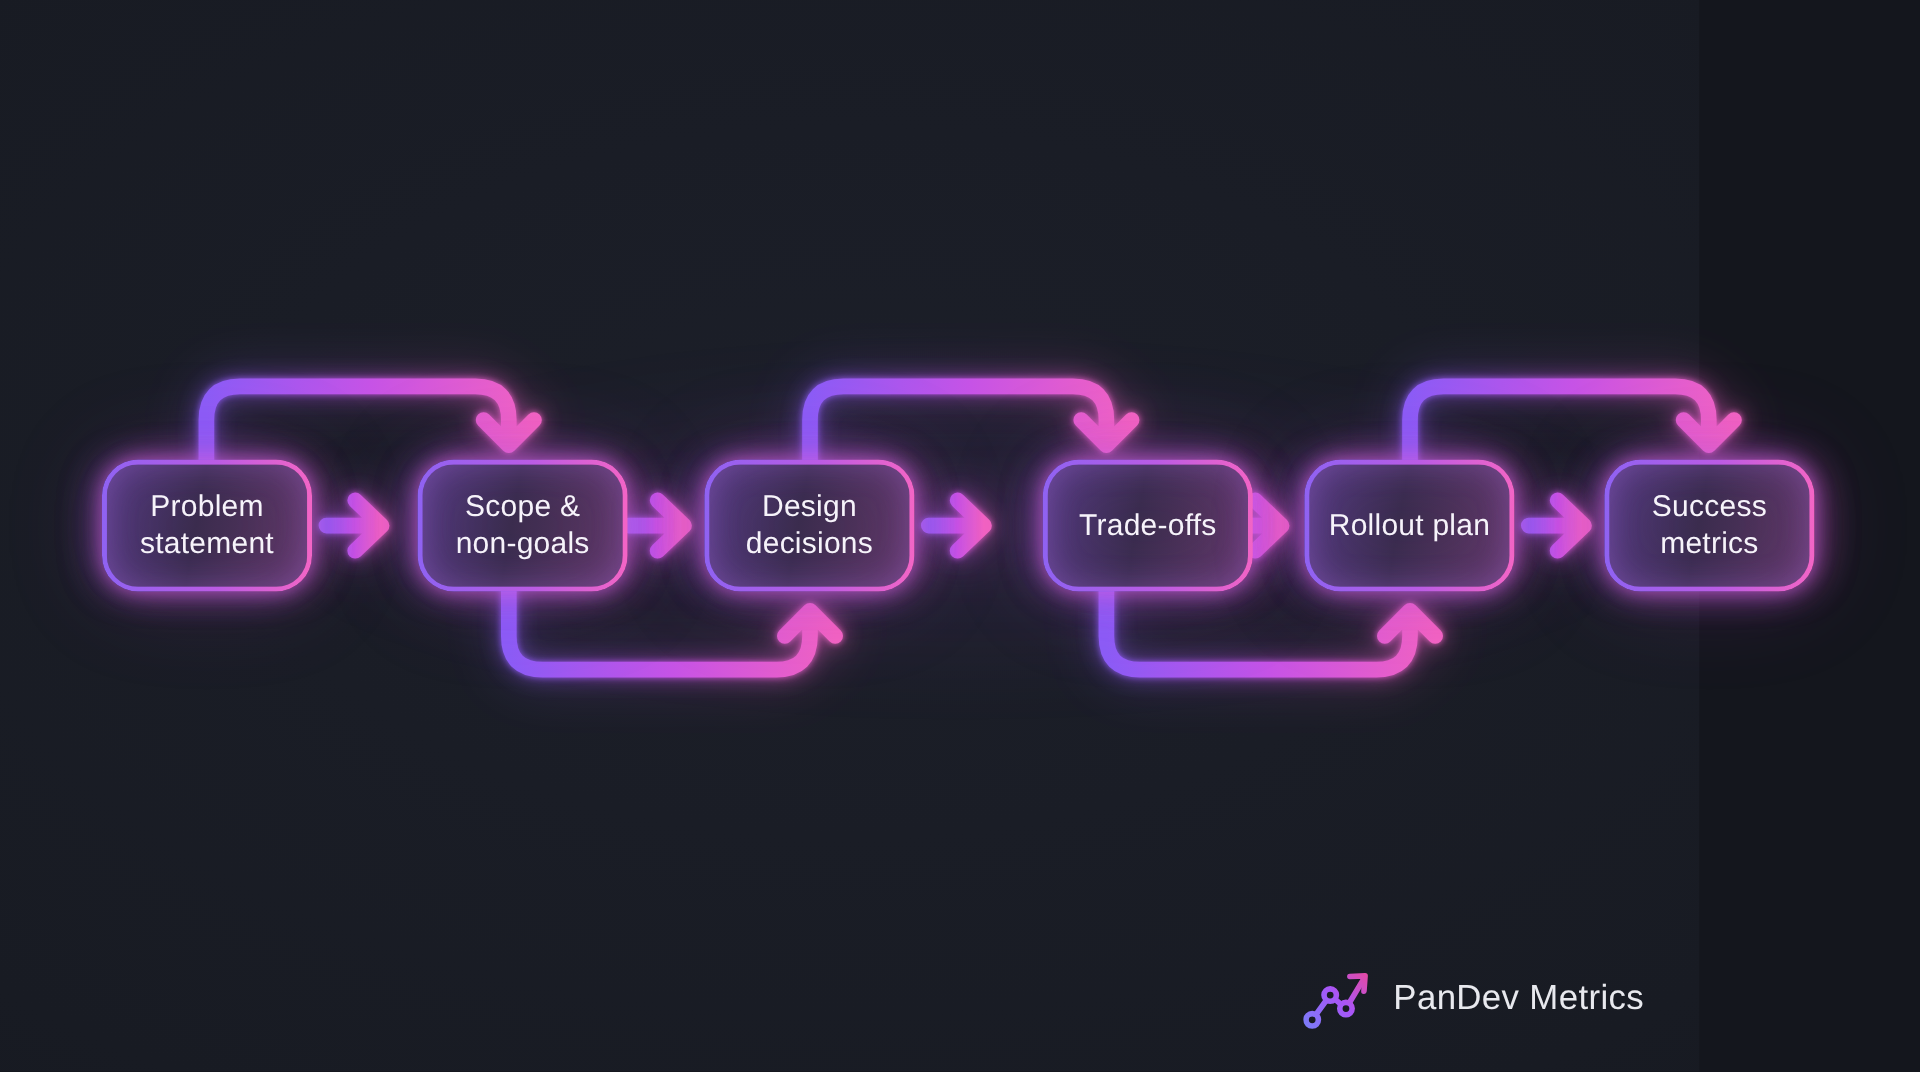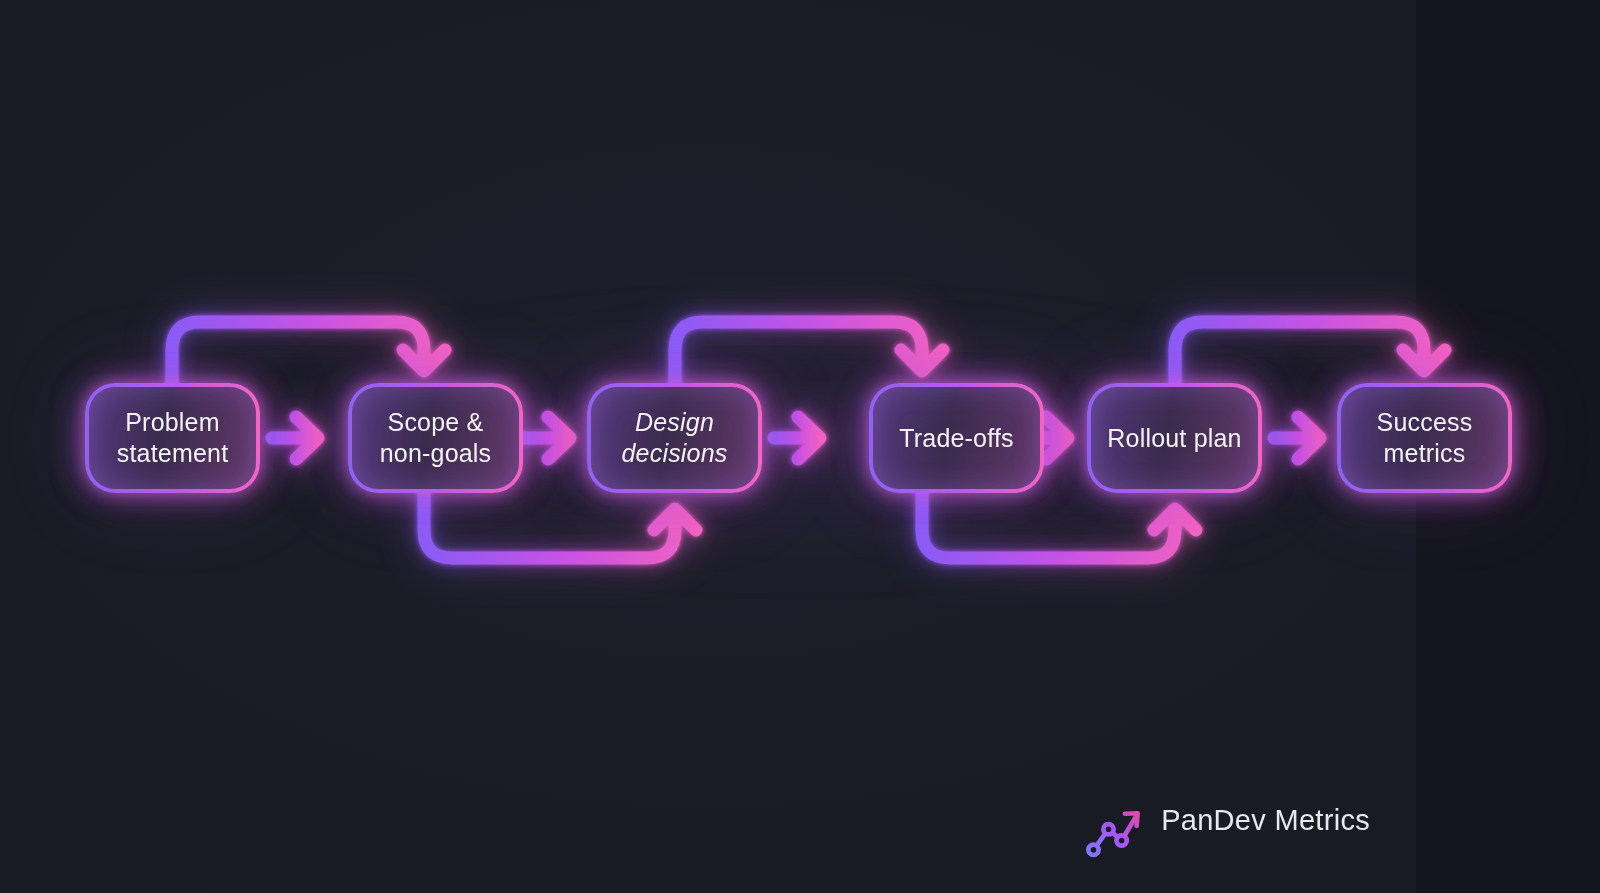--- a/index.html
+++ b/index.html
@@ -60,31 +60,31 @@
       inset 0 0 26px rgba(196, 126, 255, 0.26),
       inset 0 0 60px rgba(122, 72, 182, 0.22);
     color: #f6f3fa;
     font-size: 25px;
     line-height: 31px;
     font-weight: 500;
     letter-spacing: 0.2px;
   }
   .b1 { left: 85px; }
   .b2 { left: 348px; }
-  .b3 { left: 587px; font-style: italic; }
+  .b3 { left: 587px; }
   .b4 { left: 869px; }
   .b5 { left: 1087px; }
   .b6 { left: 1337px; }
 
   .brand {
     position: absolute;
     right: 46px;
     bottom: 33px;
     display: flex;
-    align-items: flex-start;
+    align-items: center;
     gap: 15px;
     z-index: 2;
   }
   .brand-name {
     color: #e8e9ee;
     font-size: 29px;
     font-weight: 400;
     letter-spacing: 0.3px;
   }
 </style>

